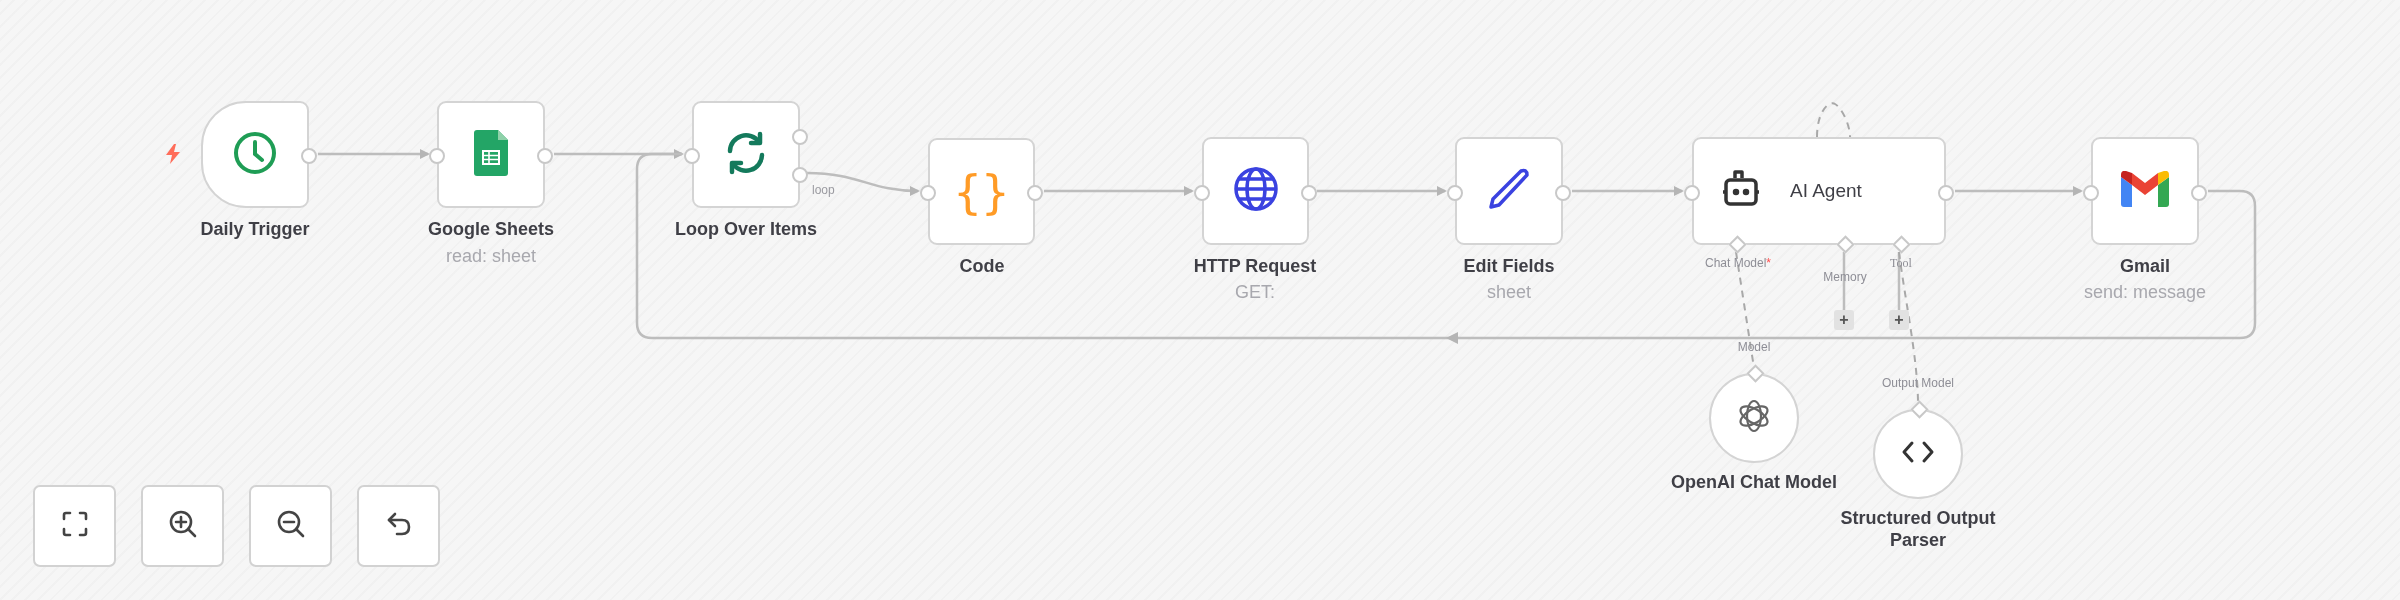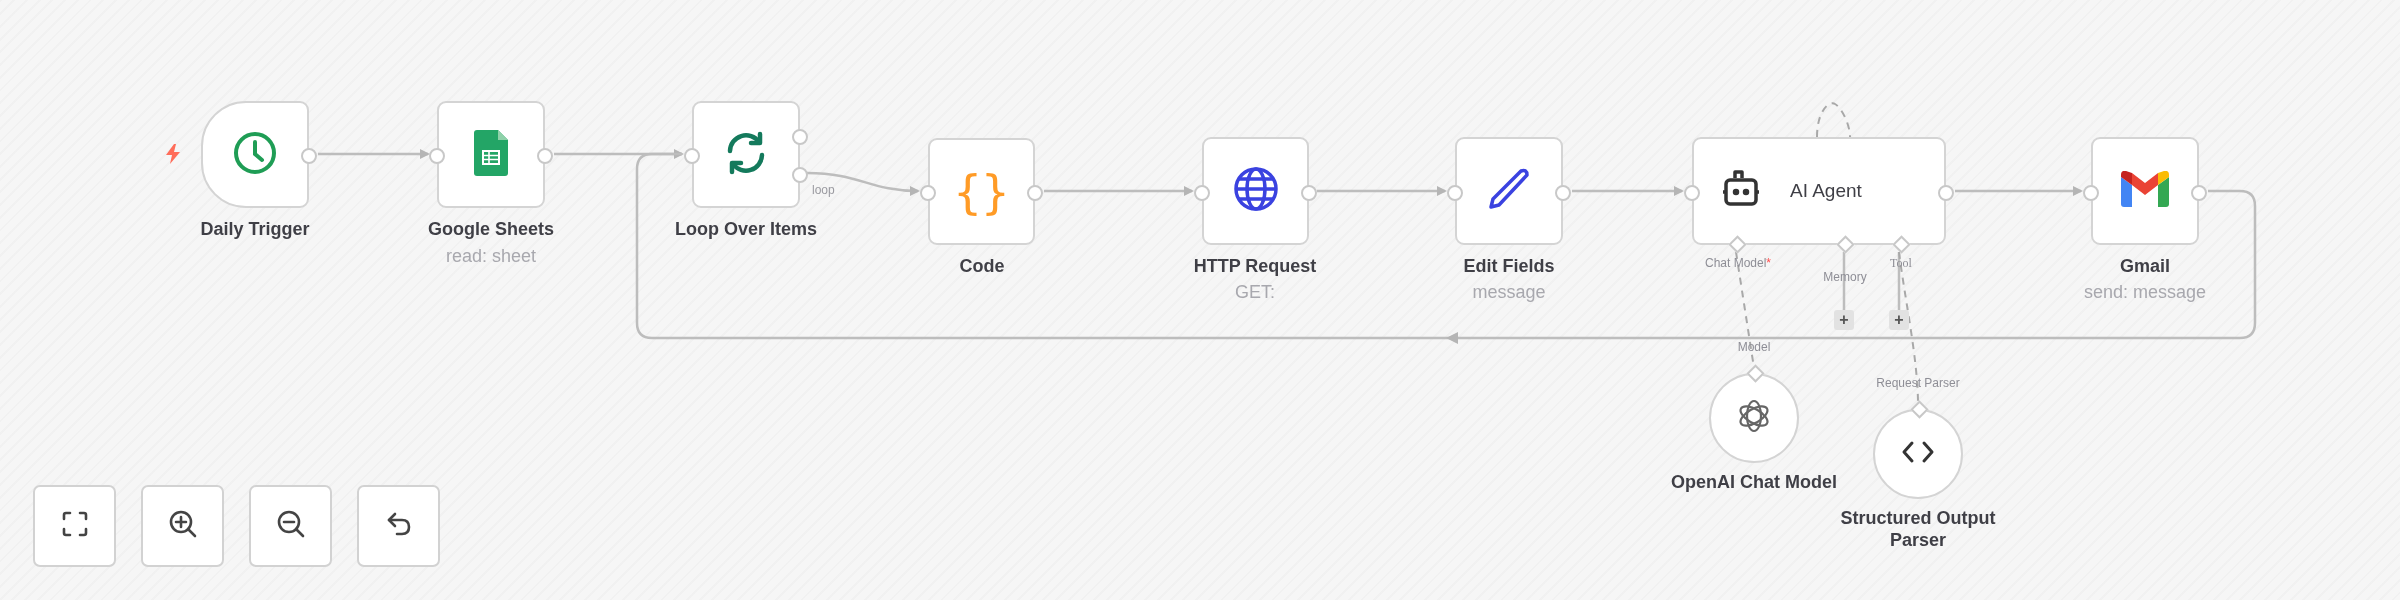--- a/index.html
+++ b/index.html
@@ -164,21 +164,21 @@
   <div class="node" style="left:1455px;top:137px;width:108px;height:108px;">
     <div class="handle" style="left:-10px;top:46px;"></div>
     <span>
       <svg width="48" height="48" viewBox="0 0 48 48" fill="none" stroke="#3a42e0" stroke-width="3.5" stroke-linejoin="round">
           <path d="M36,6 Q42,4 42,10 L14,40 L6,42 L8,34 z"></path>
         </svg>
     </span>
     <div class="handle" style="right:-10px;top:46px;"></div>
   </div>
   <div class="label" style="left:1509px;top:256px;">Edit Fields</div>
-  <div class="sub" style="left:1509px;top:282px;">message</div>
+  <div class="sub" style="left:1509px;top:282px;">sheet</div>
 
   <div class="node agent" style="left:1692px;top:137px;width:254px;height:108px;">
     <div class="handle" style="left:-10px;top:46px;"></div>
     <span>
       <svg width="42" height="42" viewBox="0 0 42 42" fill="none" stroke="#333" stroke-width="3.5" stroke-linejoin="round">
           <path d="M15,10 L15,4 L22,4 L22,10"></path>
           <rect x="6" y="12" width="30" height="24" rx="4"></rect>
           <path d="M3,24 L6,24 M36,24 L39,24"></path>
           <circle cx="16" cy="24" r="1.5" fill="#333"></circle>
           <circle cx="26" cy="24" r="1.5" fill="#333"></circle>
@@ -220,21 +220,21 @@
     <span>
       <svg width="38" height="38" viewBox="0 0 38 38" fill="none" stroke="#666" stroke-width="2.2">
         <ellipse cx="19" cy="19" rx="7" ry="15"></ellipse>
         <ellipse cx="19" cy="19" rx="7" ry="15" transform="rotate(60 19 19)"></ellipse>
         <ellipse cx="19" cy="19" rx="7" ry="15" transform="rotate(120 19 19)"></ellipse>
       </svg>
     </span>
   </div>
   <div class="label" style="left:1754px;top:472px;">OpenAI Chat Model</div>
 
-  <div class="tiny" style="left:1918px;top:376px;">Request Parser</div>
+  <div class="tiny" style="left:1918px;top:376px;">Output Model</div>
   <div class="node circle" style="left:1873px;top:409px;width:90px;height:90px;">
     <div class="diamond" style="left:38px;top:-8px;"></div>
     <span>
       <svg width="34" height="24" viewBox="0 0 34 24" fill="none" stroke="#333" stroke-width="3" stroke-linecap="round" stroke-linejoin="round">
           <path d="M11,3 L3,12 L11,21"></path>
           <path d="M23,3 L31,12 L23,21"></path>
         </svg>
     </span>
   </div>
   <div class="label" style="left:1918px;top:508px;">Structured Output</div>

